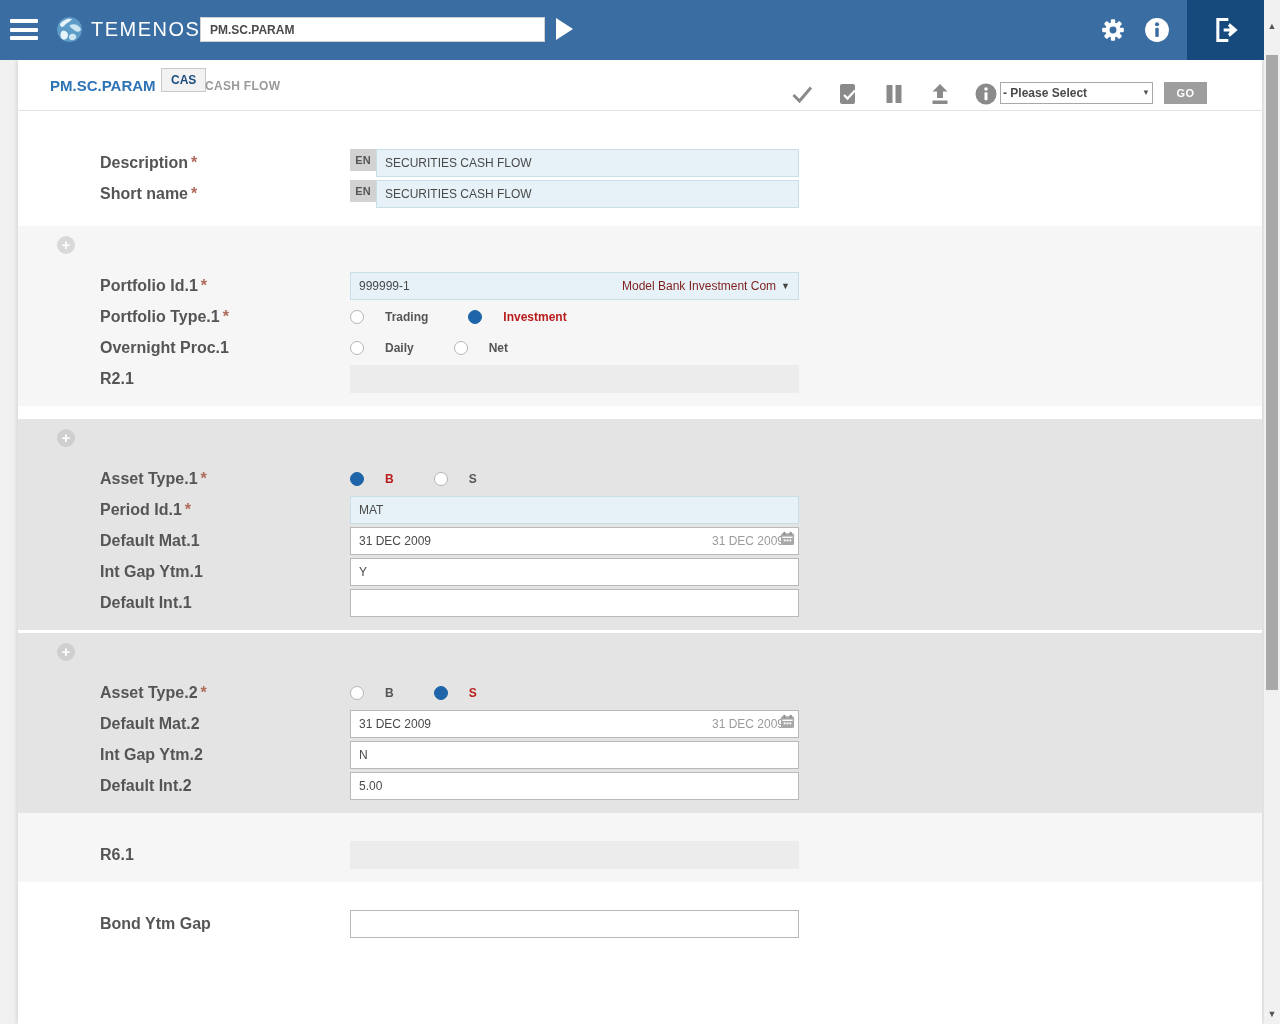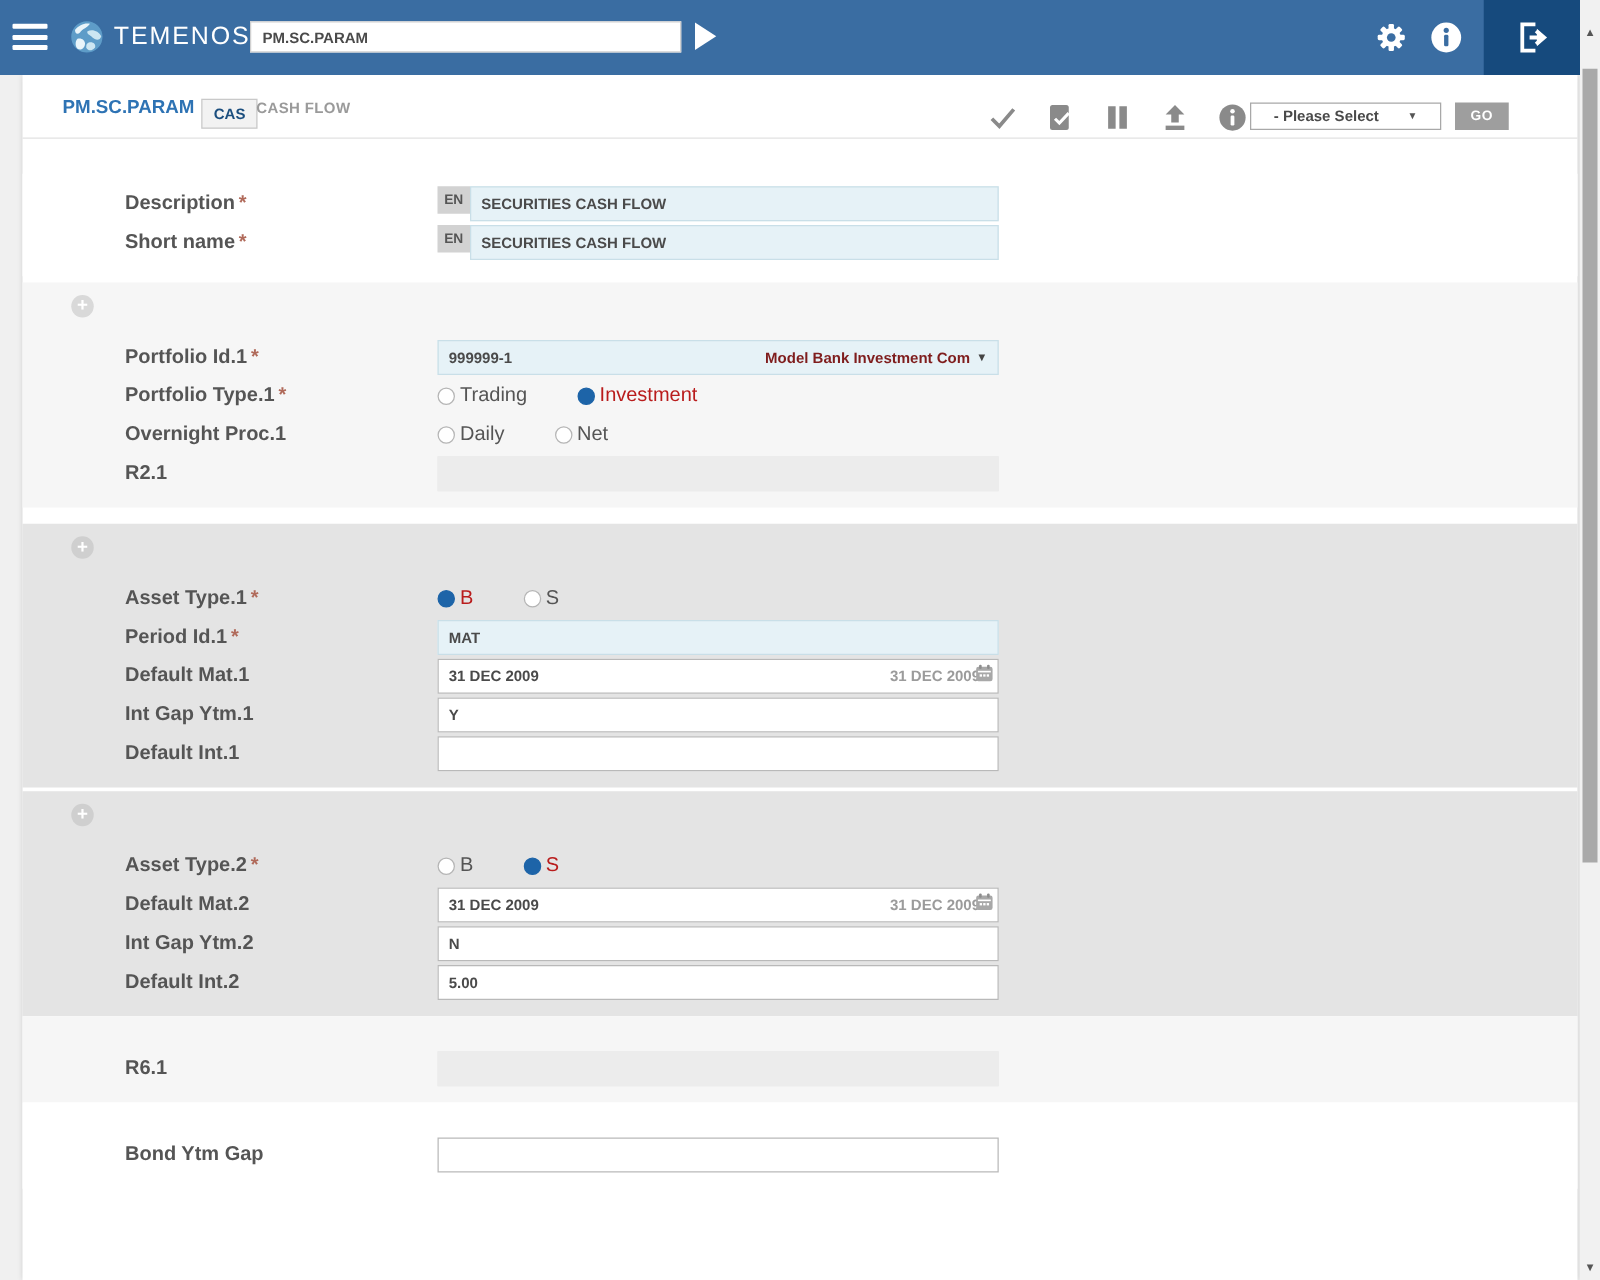--- a/index.html
+++ b/index.html
@@ -25,27 +25,27 @@
   .scrollbar { position:absolute; right:0; top:0; width:16px; height:1024px; background:#f1f1f1; z-index:9; }
   .sb-arrow { position:absolute; left:0; width:16px; height:16px; color:#555; font-size:9px;
     text-align:center; line-height:16px; cursor:pointer; }
   .sb-thumb { position:absolute; left:2px; top:55px; width:12px; height:635px; background:#a9a9a9; cursor:pointer; }
 
   
   .card { position:absolute; left:18px; top:60px; width:1244px; min-height:964px; background:#fff;
     box-shadow:0 0 5px rgba(0,0,0,.18); }
   .card-header { position:relative; height:51px; border-bottom:1px solid #e2e2e2; }
   .page-title { position:absolute; left:32px; top:17px; font-size:15px; font-weight:bold; color:#2e73b4; }
-  .badge { position:absolute; left:143px; top:19px; padding:4px 9px; font-size:12px; font-weight:bold;
+  .badge { position:absolute; left:143px; top:8px; padding:4px 9px; font-size:12px; font-weight:bold;
     color:#1b4e7e; background:#f2f2f2; border:1px solid #c9c9c9; }
   .subtitle { position:absolute; left:187px; top:19px; font-size:12px; font-weight:bold; color:#9a9a9a; letter-spacing:.3px; }
   .tool { position:absolute; top:22px; width:24px; height:24px; cursor:pointer; }
   .hdr-select { position:absolute; left:982px; top:22px; width:153px; height:22px; background:#fff;
     border:1px solid #a8a8a8; font-size:12px; font-weight:bold; color:#4a4a4a; line-height:20px;
-    padding:0 18px; cursor:pointer; }
+    padding:0 2px; cursor:pointer; }
   .hdr-select .arr { float:right; font-size:8px; color:#555; line-height:20px; }
   .go-btn { position:absolute; left:1146px; top:22px; width:43px; height:22px; background:#9e9e9e; border:0;
     color:#fff; font-family:"Liberation Sans",sans-serif; font-size:11px; font-weight:bold;
     letter-spacing:.5px; cursor:pointer; }
 
   
   .form { padding-top:16px; }
   .section { padding:8px 0 12px 0; }
   .section.white { background:#fff; }
   .section.light { background:#f6f6f6; }
@@ -56,33 +56,33 @@
   .exp-circle { width:18px; height:18px; border-radius:50%; background:#d9d9d9; color:#fff;
     font-size:15px; font-weight:bold; text-align:center; line-height:17px; cursor:pointer; }
   .section.gray .exp-circle { background:#cfcfcf; }
   .row { display:flex; align-items:center; height:31px; padding-left:82px; }
   .flabel { width:250px; font-size:16px; font-weight:bold; color:#555; }
   .req { color:#b06a5a; font-weight:bold; margin-left:3px; }
   .control { width:449px; display:flex; align-items:flex-start; position:relative; }
   .prefix { width:26px; height:22px; background:#d2d2d2; color:#555; font-size:11px; font-weight:bold;
     text-align:center; line-height:22px; flex:0 0 26px; }
   .field { height:28px; flex:1; display:flex; align-items:center; padding:0 8px;
-    font-size:12px; font-weight:bold; color:#4a4a4a; position:relative; }
+    font-size:12px; font-weight:normal; color:#4a4a4a; position:relative; }
   .field.blue { background:#e6f2f7; border:1px solid #c9dfe8; }
   .field.whitebox { background:#fff; border:1px solid #b9b9b9; }
   .field.disabled { background:#ededed; border:1px solid #ededed; }
   .section.light .field.disabled, .section.white .field.disabled { background:#ececec; border-color:#ececec; }
   .lk-suffix { margin-left:auto; color:#7f1d1d; }
   .lk-arrow { color:#444; font-size:9px; margin-left:5px; }
   .ghost { margin-left:auto; color:#9b9b9b; padding-right:6px; }
   .cal { position:absolute; right:3px; top:3px; width:15px; height:15px; }
   .radio-opt { display:flex; align-items:center; margin-right:40px; cursor:pointer; }
   .radio { width:14px; height:14px; border-radius:50%; border:1px solid #b5b5b5; background:#fff; }
   .radio.sel { background:#1d64a8; border-color:#1d64a8; box-shadow:inset 0 0 0 1.5px #fff0; }
-  .rlabel { margin-left:4px; font-size:16px; font-weight:normal; color:#555; }
+  .rlabel { margin-left:21px; font-size:12px; font-weight:bold; color:#555; }
   .rlabel.sel { color:#b91c1c; }
 </style>
 </head>
 <body>
 
 <div class="topbar">
   <div class="hamburger">
       <span></span>
       <span></span>
       <span></span>

